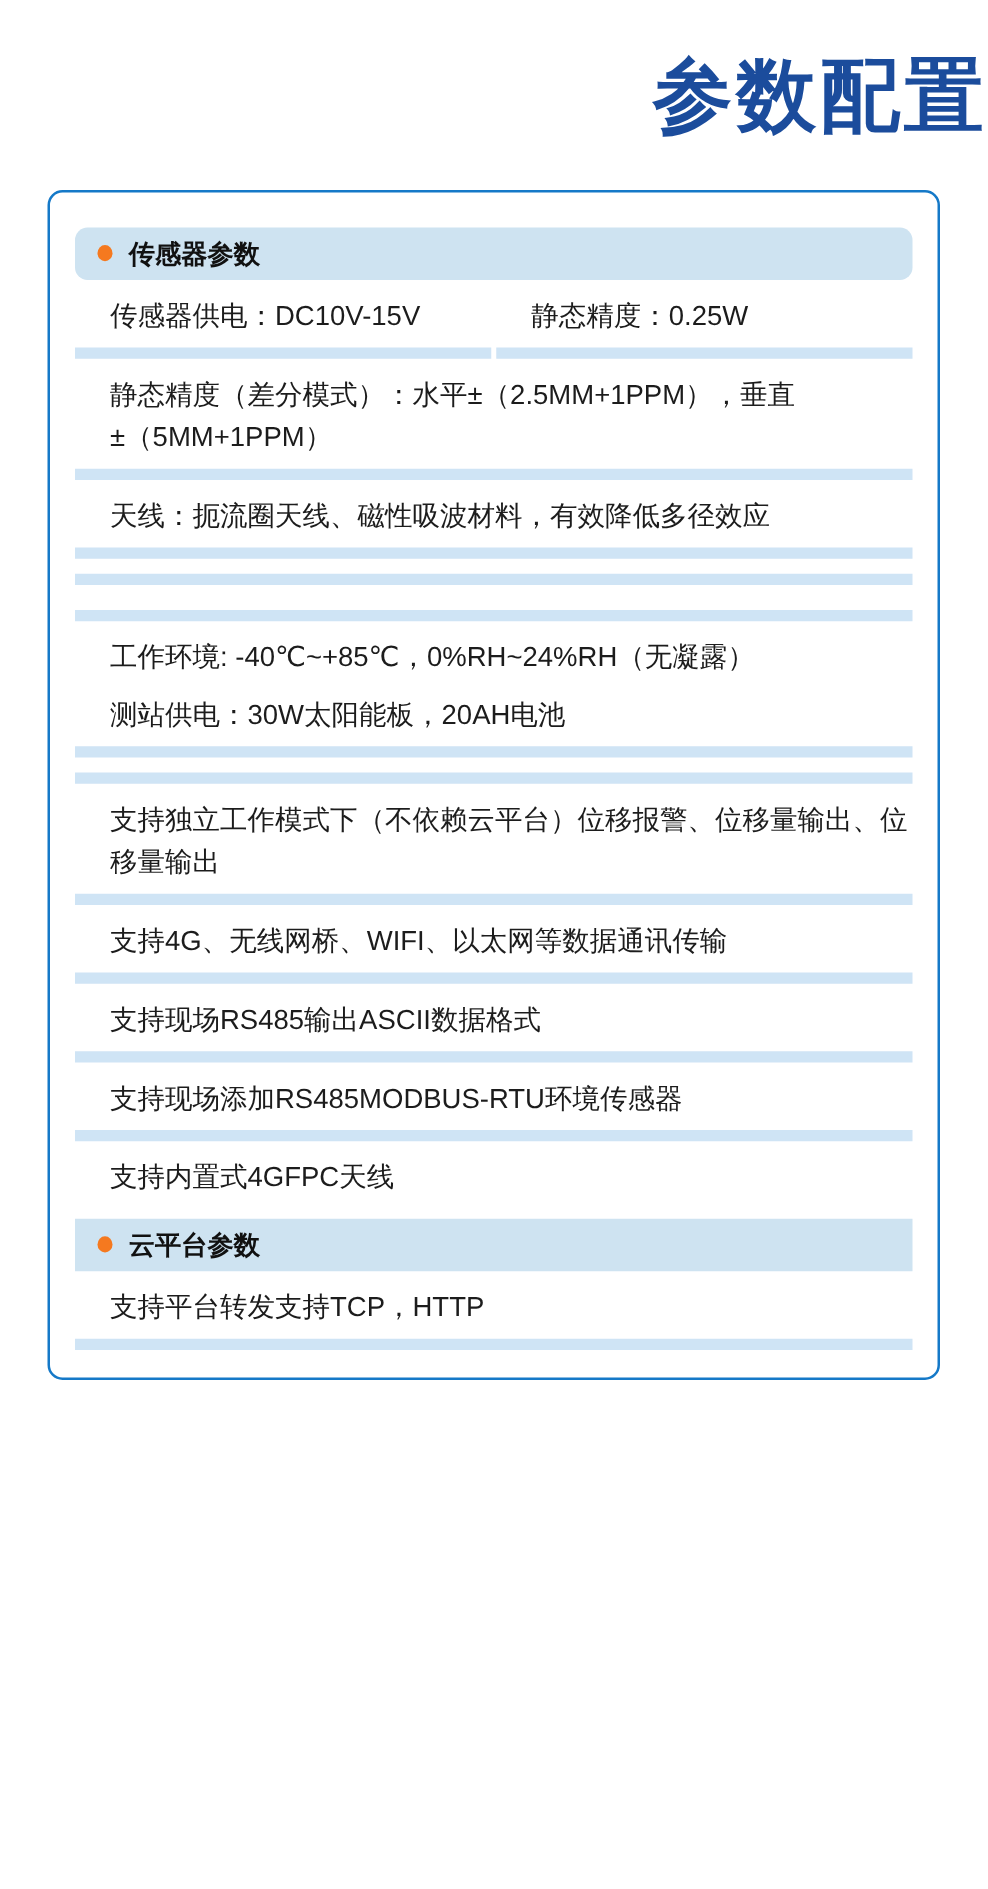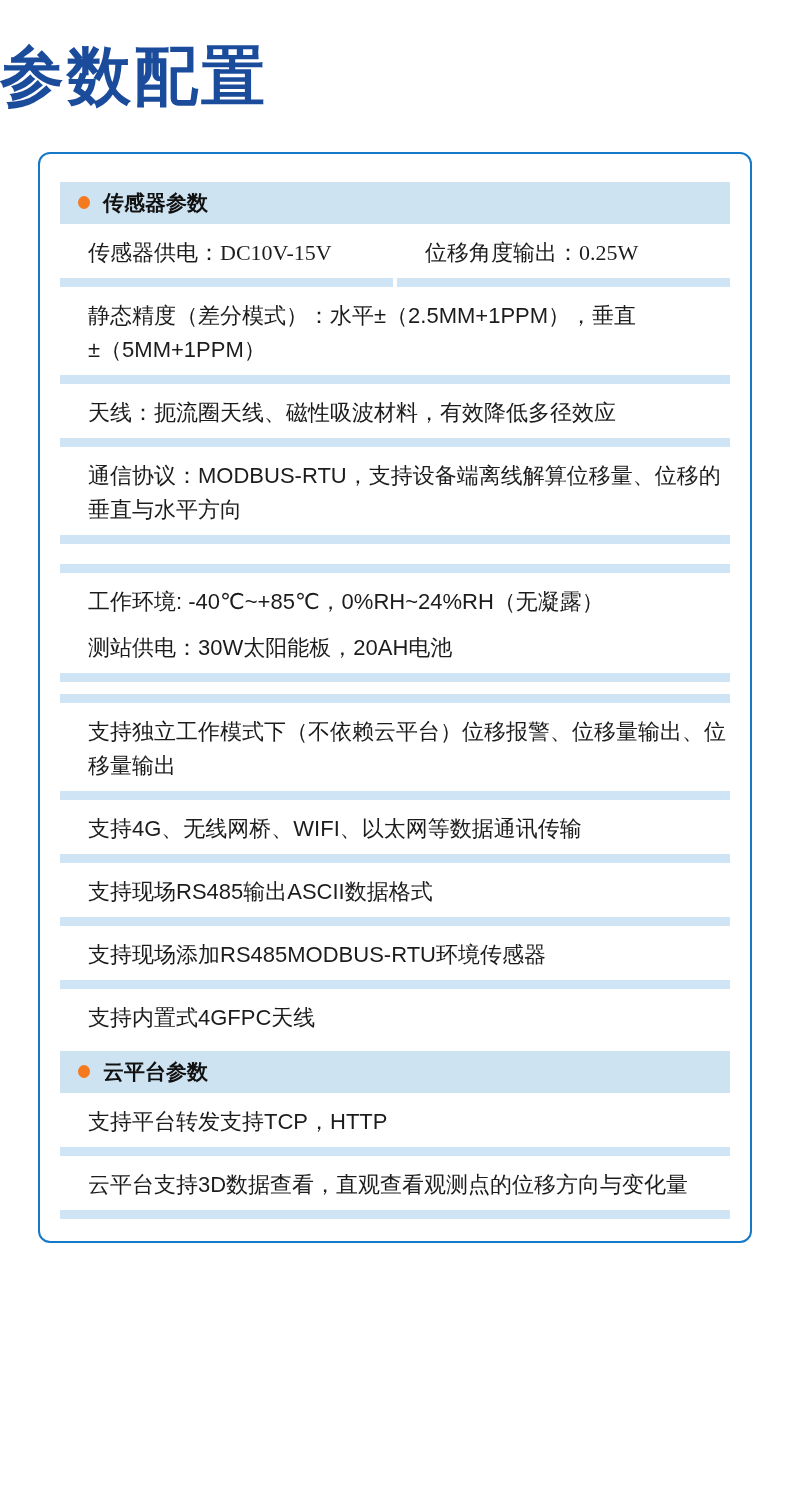--- a/index.html
+++ b/index.html
@@ -13,21 +13,21 @@
   *{box-sizing:border-box;}
   html,body{margin:0;padding:0;}
   body{
     width:790px;height:1511px;
     background:#ffffff;
     font-family:"Liberation Sans","DejaVu Sans",sans-serif;
     overflow:hidden;
   }
   .page-title{
     margin:40px 0 0 0;
-    text-align:left;
+    text-align:right;
     font-size:64px;
     font-weight:bold;
     letter-spacing:3px;
     color:var(--title-color);
     line-height:1.15;
   }
   .panel{
     width:714px;
     margin:38px auto 0 auto;
     border:2px solid var(--border-color);
@@ -35,21 +35,21 @@
     padding:28px 20px 22px 20px;
   }
   .section-header{
     display:flex;
     align-items:center;
     height:42px;
     background:var(--section-bg);
     padding-left:18px;
     margin-top:16px;
   }
-  .section-header:first-child{margin-top:0;}
+  .section-header:first-child{margin-top:0;border-radius:10px;}
   .bullet{
     width:12px;height:13px;
     border-radius:50%;
     background:var(--bullet);
     margin-right:13px;
     flex:0 0 auto;
   }
   .section-title{
     font-size:21px;
     font-weight:bold;
@@ -63,55 +63,53 @@
     padding-left:28px;
   }
   .row-underline{
     height:9px;
     background:var(--underline);
     margin-top:8px;
   }
   .pair{
     display:flex;
     gap:4px;
-    font-family:Liberation Serif, serif;
   }
   .pair .cell{flex:1 1 0;}
   .pair .spec-text{white-space:nowrap;}
 </style>
 </head>
 <body>
 
 <h1 class="page-title">参数配置</h1>
 
 <div class="panel">
     <div class="section-header">
       <div class="bullet"></div>
       <div class="section-title">传感器参数</div>
     </div>
     <div class="spec-row pair">
       <div class="cell">
         <div class="spec-text">传感器供电：DC10V-15V</div>
         <div class="row-underline"></div>
       </div>
       <div class="cell">
-        <div class="spec-text">位移角度输出：0.25W</div>
+        <div class="spec-text">静态精度：0.25W</div>
         <div class="row-underline"></div>
       </div>
     </div>
     <div class="spec-row">
       <div class="spec-text">静态精度（差分模式）：水平±（2.5MM+1PPM），垂直±（5MM+1PPM）</div>
       <div class="row-underline"></div>
     </div>
     <div class="spec-row">
       <div class="spec-text">天线：扼流圈天线、磁性吸波材料，有效降低多径效应</div>
       <div class="row-underline"></div>
     </div>
     <div class="spec-row">
-      <div class="spec-text">通信协议：MODBUS-RTU，支持设备端离线解算位移量、位移的垂直与水平方向</div>
       <div class="row-underline"></div>
     </div>
     <div class="spec-row pair">
       <div class="cell">
         <div class="row-underline"></div>
       </div>
     </div>
     <div class="spec-row">
       <div class="spec-text">工作环境: -40℃~+85℃，0%RH~24%RH（无凝露）</div>
     </div>
@@ -142,17 +140,13 @@
       <div class="spec-text">支持内置式4GFPC天线</div>
     </div>
     <div class="section-header">
       <div class="bullet"></div>
       <div class="section-title">云平台参数</div>
     </div>
     <div class="spec-row">
       <div class="spec-text">支持平台转发支持TCP，HTTP</div>
       <div class="row-underline"></div>
     </div>
-    <div class="spec-row">
-      <div class="spec-text">云平台支持3D数据查看，直观查看观测点的位移方向与变化量</div>
-      <div class="row-underline"></div>
-    </div>
   </div>
 
 </body></html>

